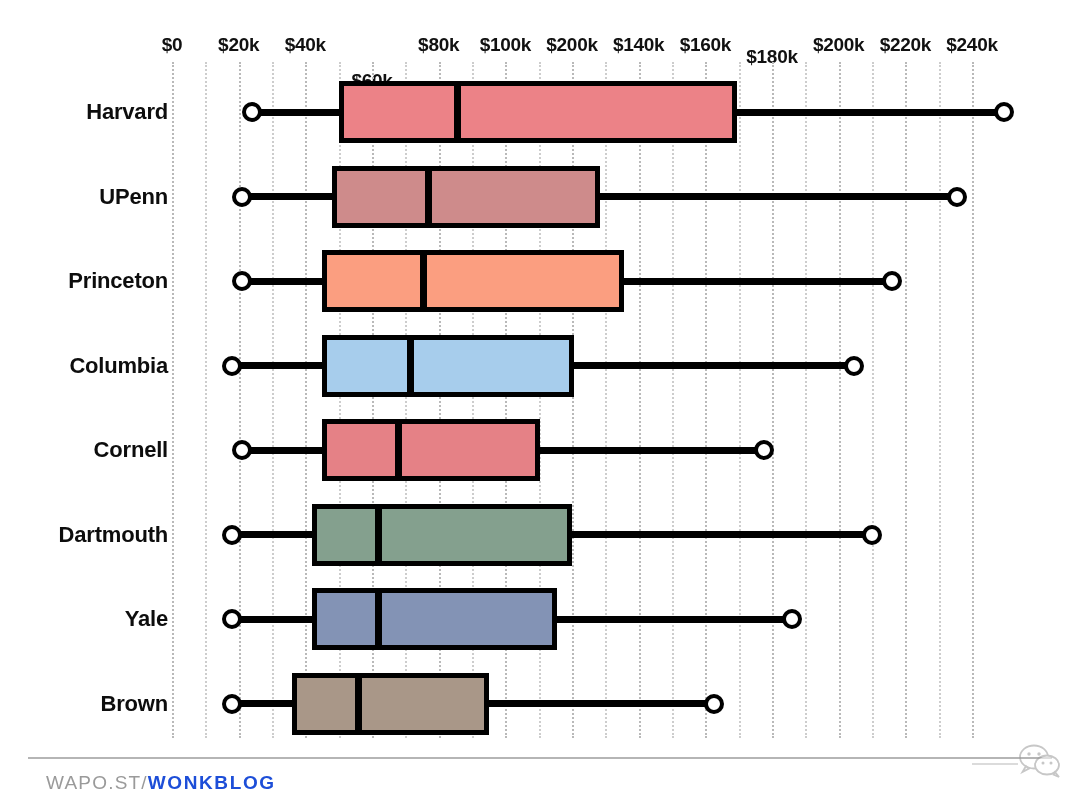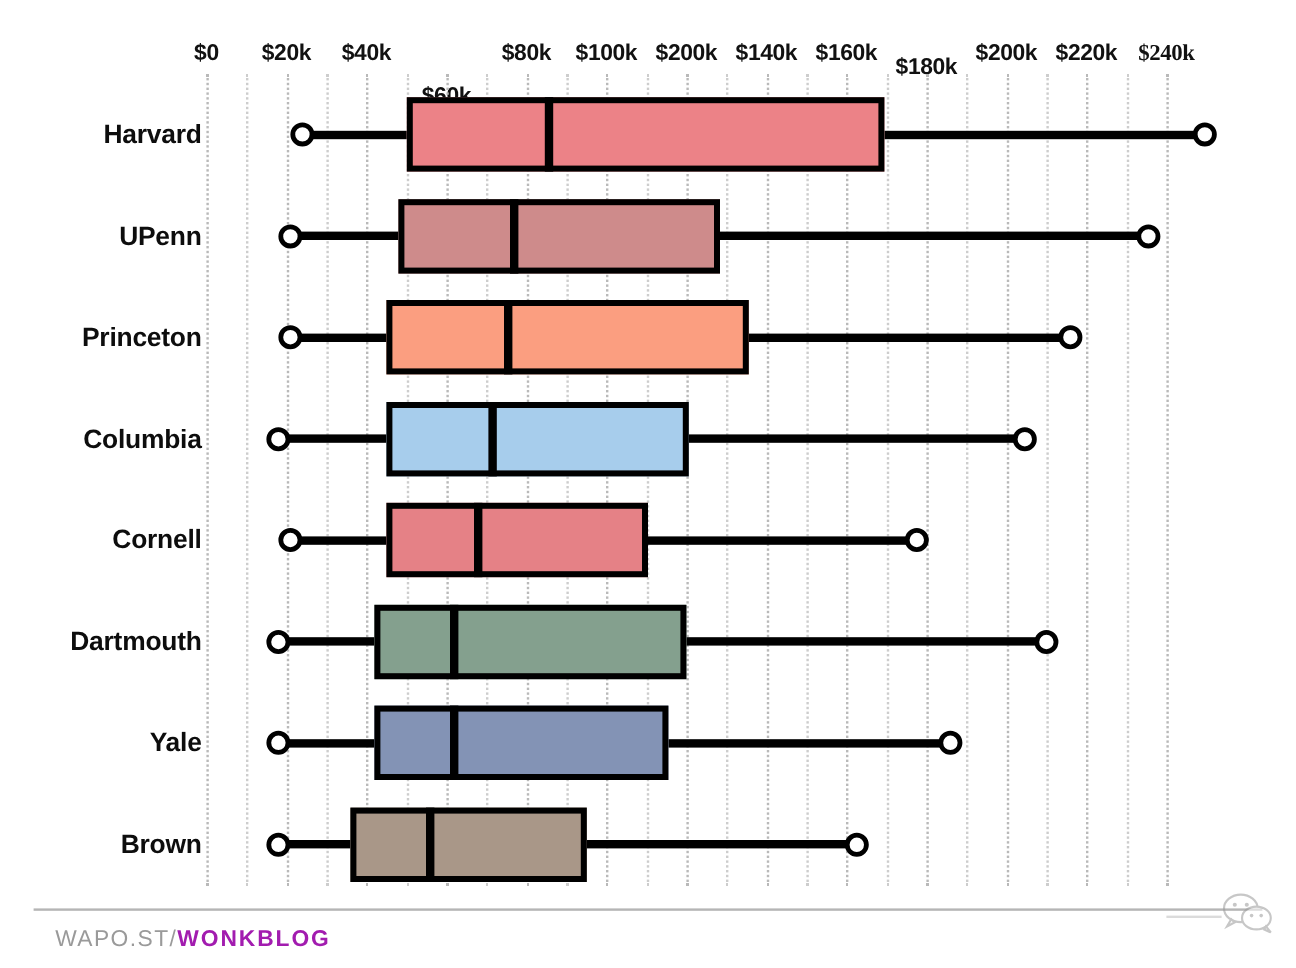--- a/index.html
+++ b/index.html
@@ -140,21 +140,21 @@
   #wapo {
     position: absolute;
     left: 46px;
     top: 10px;
     font-size: 19px;
     letter-spacing: 1.2px;
     color: #9a9a9a;
     white-space: nowrap;
   }
   #wapo b {
-    color: #a21caf;
+    color: #1d4ed8;
     font-weight: bold;
     letter-spacing: 1.6px;
   }
 
   
   #watermark {
     position: absolute;
     right: 16px;
     top: -18px;
     display: flex;
@@ -189,21 +189,21 @@
         <div class="tick-label" style="left: 305.333px;">$40k</div>
         <div class="tick-label" style="left: 372px; margin-top: 36px;">$60k</div>
         <div class="tick-label" style="left: 438.667px;">$80k</div>
         <div class="tick-label" style="left: 505.333px;">$100k</div>
         <div class="tick-label" style="left: 572px;">$200k</div>
         <div class="tick-label" style="left: 638.667px;">$140k</div>
         <div class="tick-label" style="left: 705.333px;">$160k</div>
         <div class="tick-label" style="left: 772px; margin-top: 12px;">$180k</div>
         <div class="tick-label" style="left: 838.667px;">$200k</div>
         <div class="tick-label" style="left: 905.333px;">$220k</div>
-        <div class="tick-label" style="left: 972px; font-family: Liberation Serif, serif;">$240k</div>
+        <div class="tick-label" style="left: 972px;">$240k</div>
       </div>
     <div id="gridlines">
         <div class="gridline" style="left: 172px;"></div>
         <div class="gridline minor" style="left: 205.333px;"></div>
         <div class="gridline" style="left: 238.667px;"></div>
         <div class="gridline minor" style="left: 272px;"></div>
         <div class="gridline" style="left: 305.333px;"></div>
         <div class="gridline minor" style="left: 338.667px;"></div>
         <div class="gridline" style="left: 372px;"></div>
         <div class="gridline minor" style="left: 405.333px;"></div>

